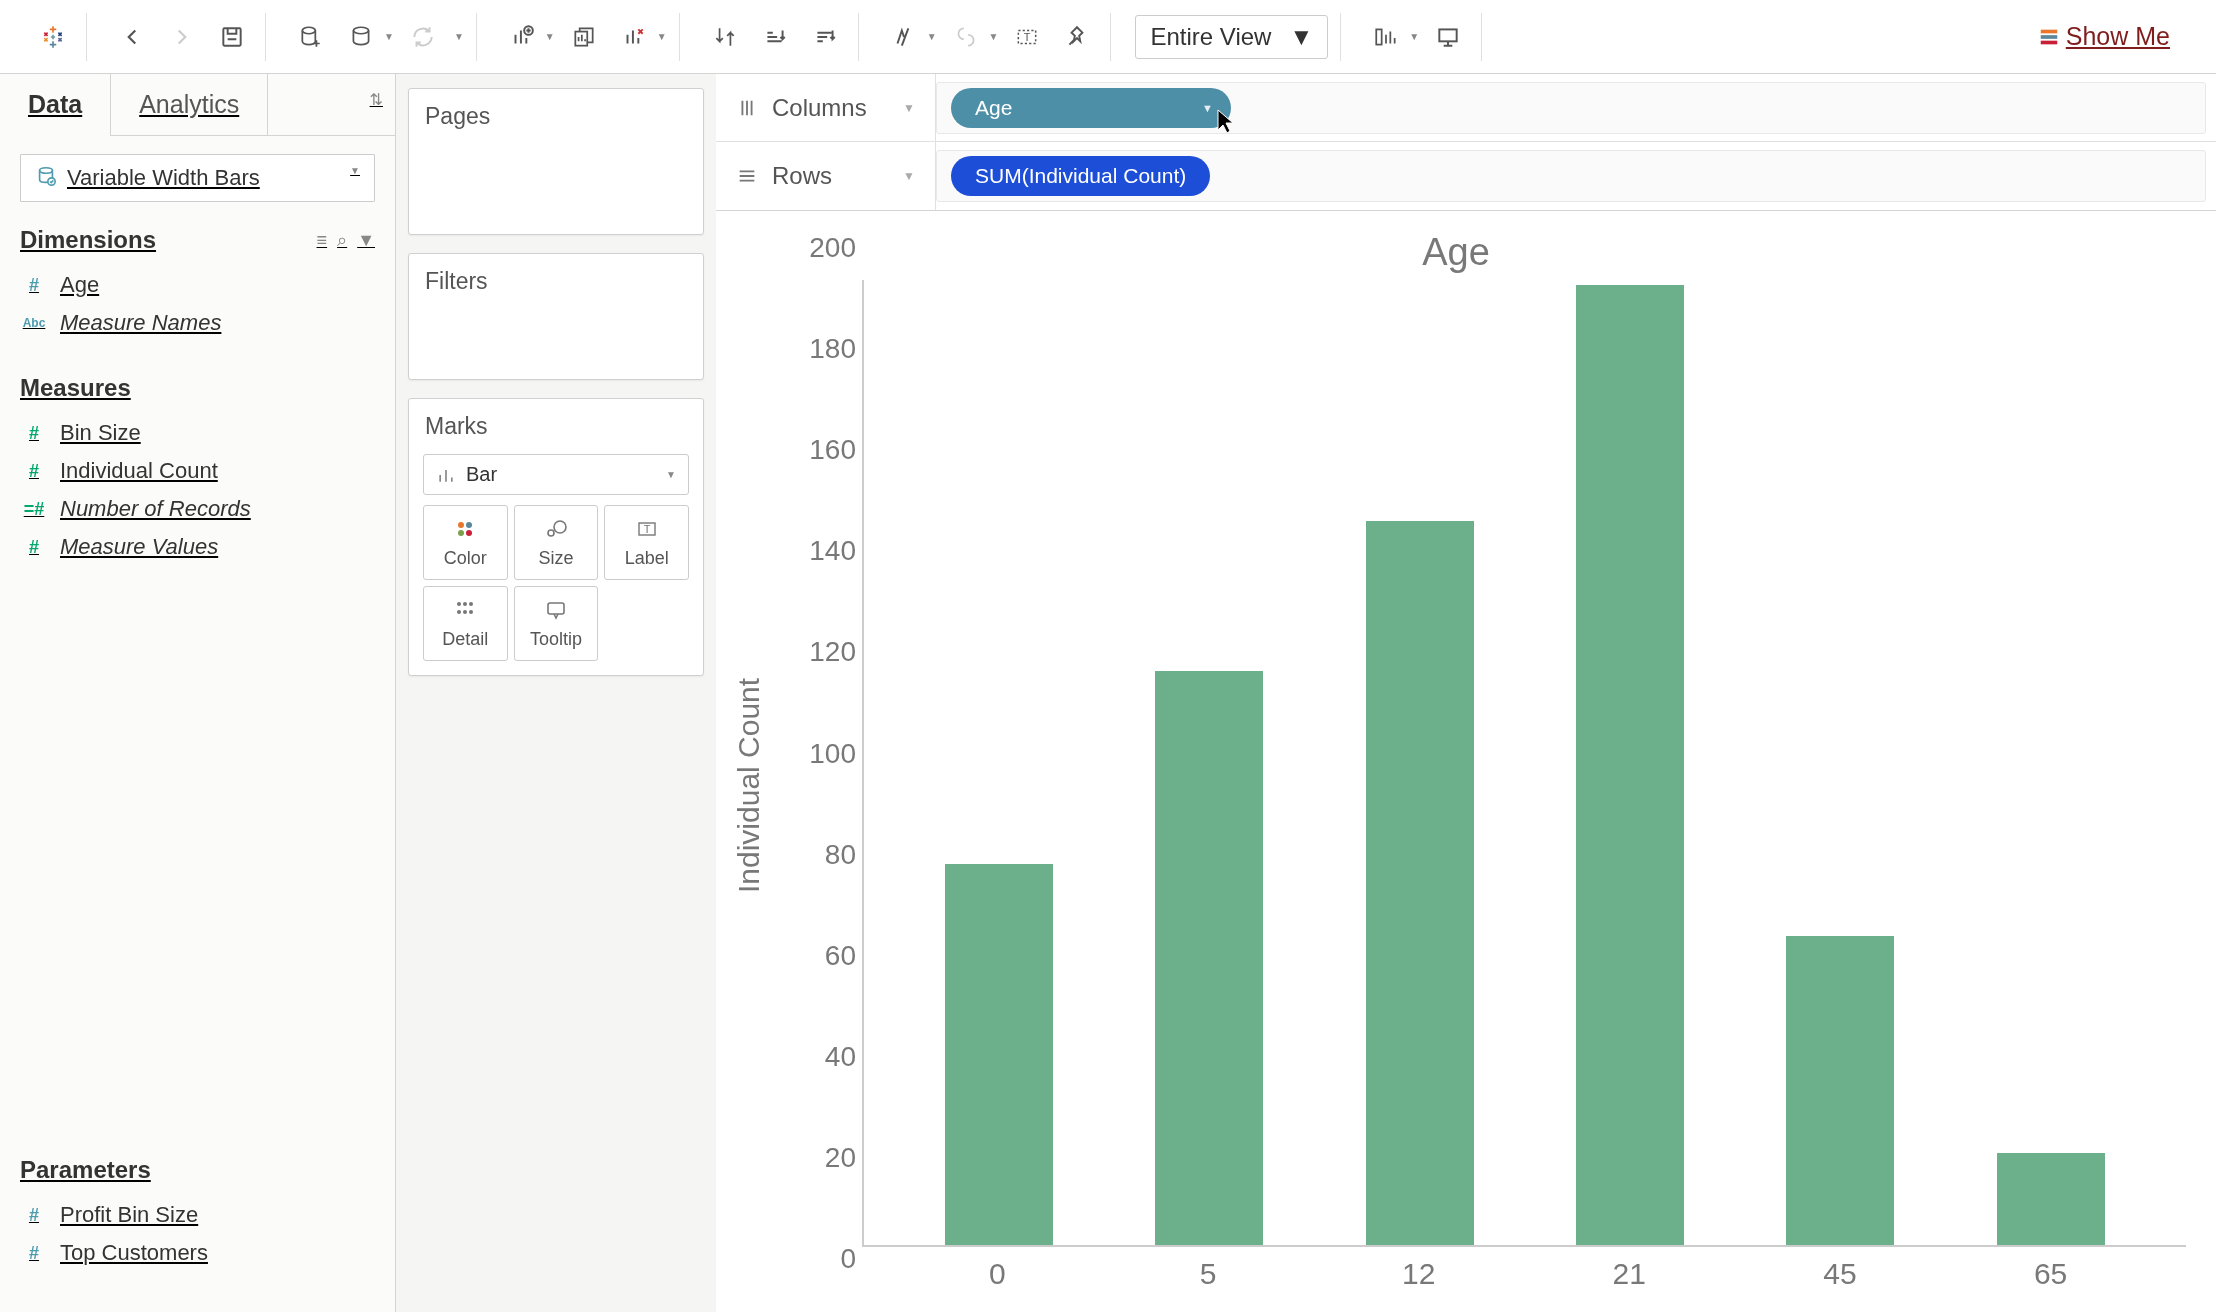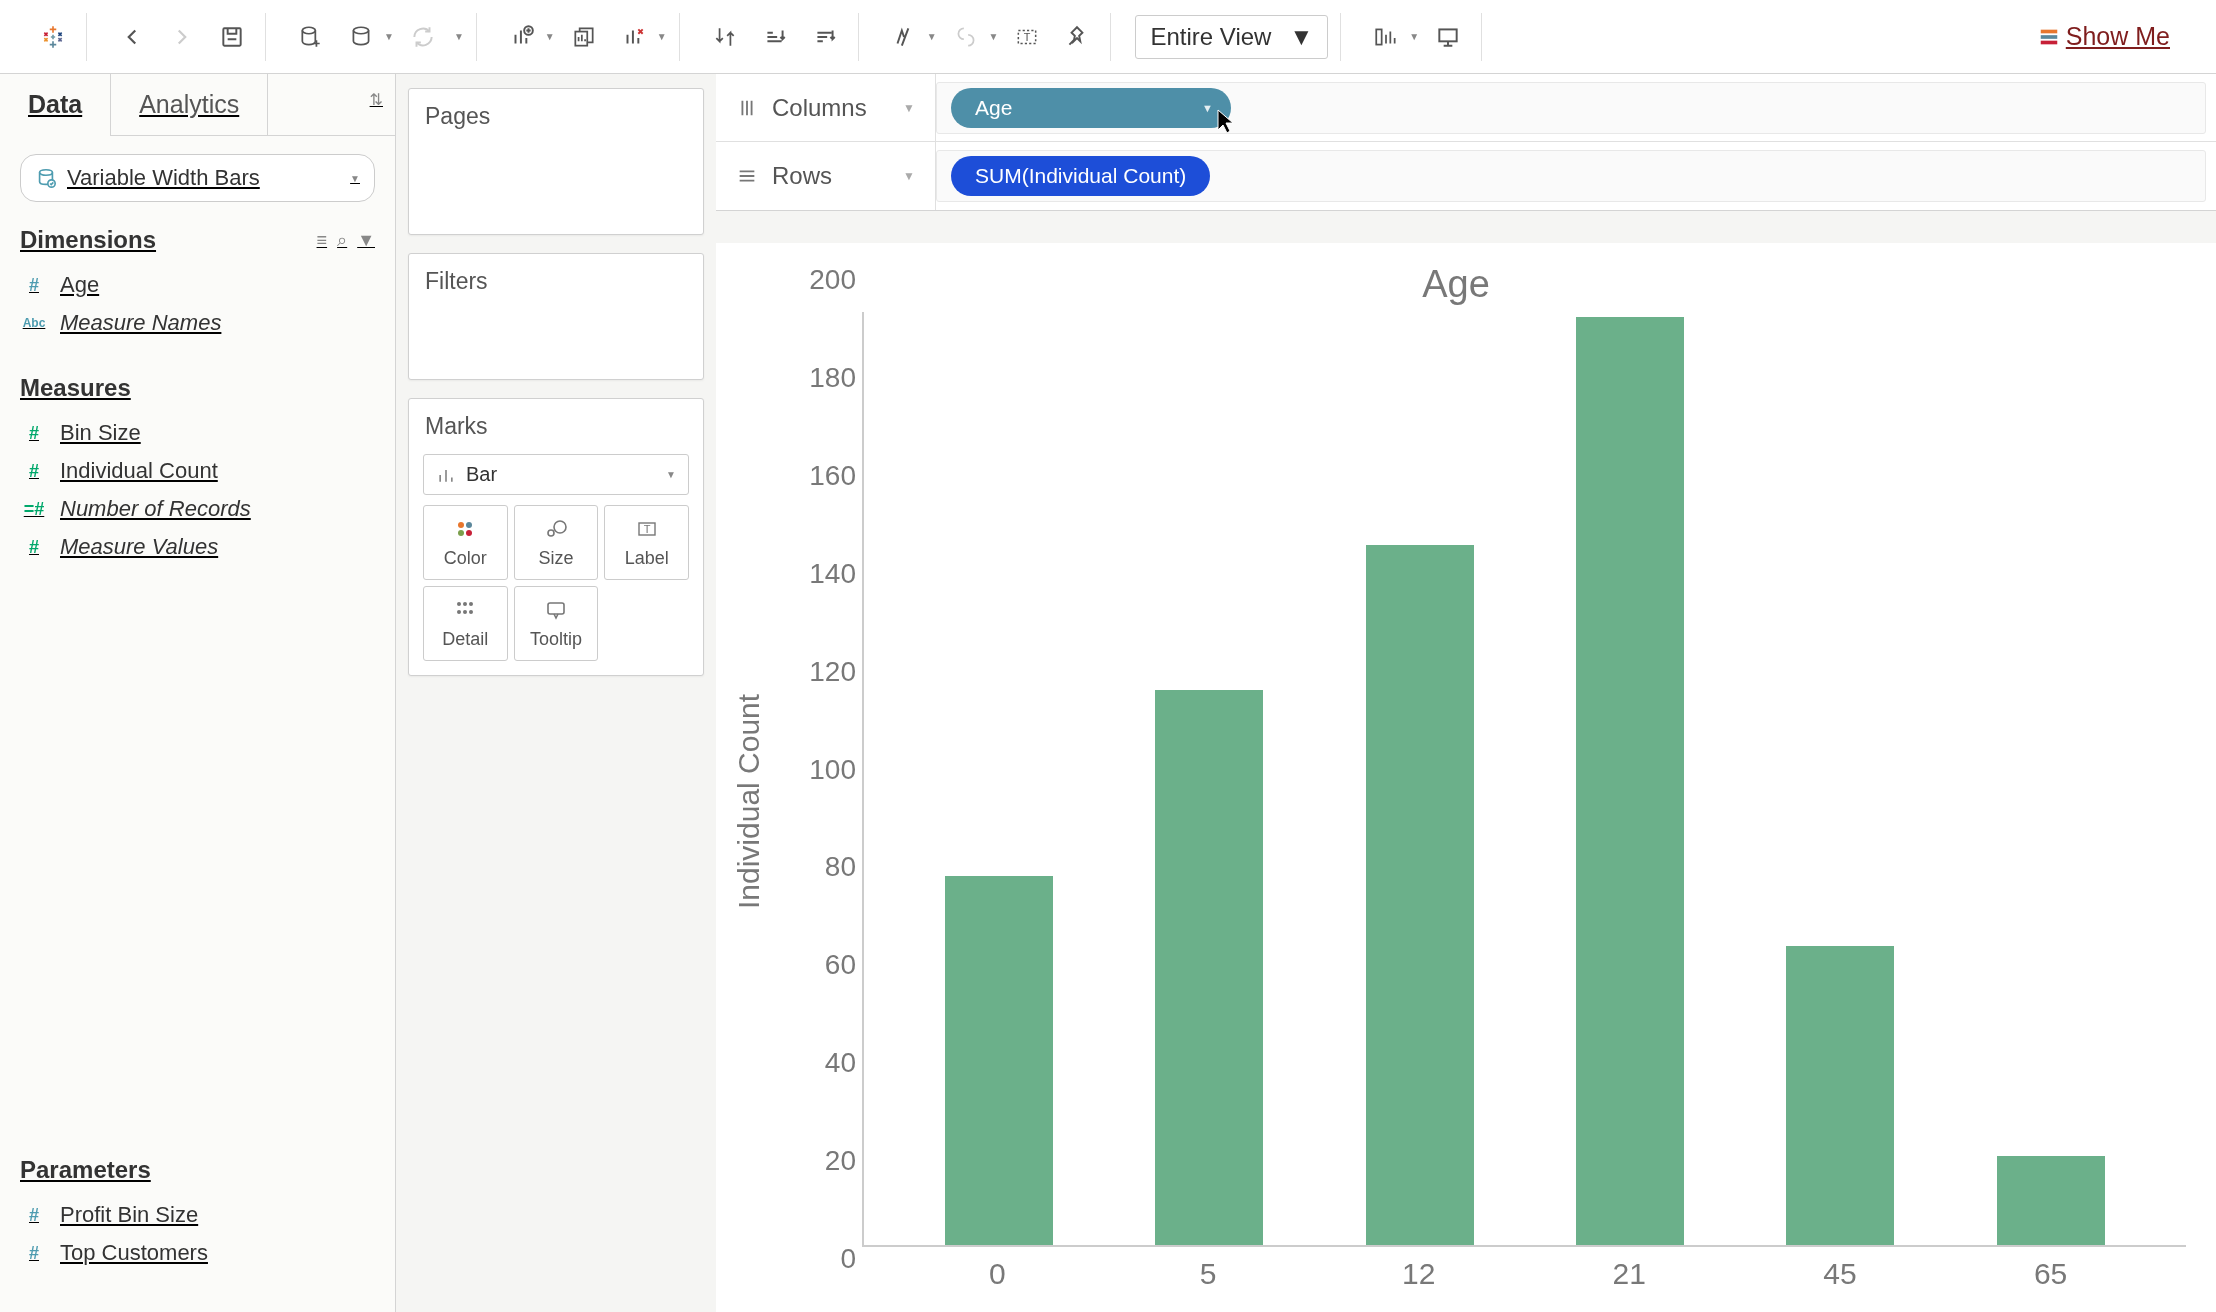--- a/index.html
+++ b/index.html
@@ -21,21 +21,21 @@
 .main { display: flex; height: calc(100% - 74px); }
 
 .sidebar { width: 396px; background: #fbfbf9; border-right: 1px solid #d4d4d4; display: flex; flex-direction: column; text-decoration: underline; }
 .tabs { display: flex; border-bottom: 1px solid #d4d4d4; }
 .tab { padding: 16px 28px; font-size: 25px; color: #555; cursor: pointer; border-right: 1px solid #d4d4d4; position: relative; }
 .tab.active { background: #fbfbf9; font-weight: bold; color: #333; }
 .tab.active::after { content: ''; position: absolute; bottom: -1px; left: 0; right: 0; height: 2px; background: #fbfbf9; }
 .tab-sort { margin-left: auto; padding: 16px 12px; color: #888; }
 
 .data-source { padding: 18px 20px 12px; }
-.ds-selector { display: flex; align-items: center; border: 1px solid #ccc; border-radius: 16px; padding: 10px 14px; background: #fff; cursor: pointer; gap: 10px; }
+.ds-selector { display: flex; align-items: flex-start; border: 1px solid #ccc; border-radius: 1px; padding: 10px 14px; background: #fff; cursor: pointer; gap: 10px; }
 .ds-selector .ds-label { font-size: 22px; color: #333; flex: 1; }
 .ds-icon { width: 22px; height: 22px; color: #5a9bd5; }
 
 .section-header { display: flex; align-items: center; padding: 12px 20px 8px; }
 .section-header .title { font-size: 24px; font-weight: bold; color: #333; flex: 1; }
 .section-header .icons { display: flex; gap: 10px; color: #888; }
 .section-header .icons span { cursor: pointer; font-size: 18px; }
 
 .field-list { padding: 4px 0 20px; }
 .field { display: flex; align-items: center; padding: 6px 20px; gap: 12px; cursor: pointer; }
@@ -49,21 +49,21 @@
 .card { background: #fff; border: 1px solid #d0d0d0; border-radius: 3px; box-shadow: 0 1px 2px rgba(0,0,0,0.05); }
 .card-header { padding: 14px 16px; font-size: 23px; color: #555; }
 .card-body { padding: 0 14px 14px; }
 .marks-select { display: flex; align-items: center; border: 1px solid #ccc; border-radius: 3px; padding: 8px 12px; background: #fff; gap: 10px; cursor: pointer; }
 .marks-select .mk-label { font-size: 20px; color: #333; flex: 1; }
 .marks-grid { display: grid; grid-template-columns: repeat(3, 1fr); gap: 6px; margin-top: 10px; }
 .mark-cell { border: 1px solid #ccc; border-radius: 3px; padding: 10px 4px; display: flex; flex-direction: column; align-items: center; gap: 6px; cursor: pointer; background: #fff; }
 .mark-cell .mc-icon { height: 26px; display: flex; align-items: center; justify-content: center; }
 .mark-cell .mc-label { font-size: 18px; color: #555; }
 
-.viz-area { flex: 1; display: flex; flex-direction: column; gap: 32px; }
+.viz-area { flex: 1; display: flex; flex-direction: column; }
 .shelves { border-bottom: 1px solid #d4d4d4; }
 .shelf { display: flex; align-items: center; border-bottom: 1px solid #e0e0e0; background: #fff; height: 68px; }
 .shelf:last-child { border-bottom: none; }
 .shelf-label { width: 220px; display: flex; align-items: center; gap: 14px; padding: 0 20px; font-size: 24px; color: #555; border-right: 1px solid #e0e0e0; height: 100%; }
 .shelf-caret { color: #aaa; font-size: 12px; margin-left: auto; }
 .shelf-pills { flex: 1; display: flex; align-items: center; padding: 0 14px; gap: 10px; border: 1px solid #e8e8e8; margin: 6px 10px 6px 0; height: 52px; border-radius: 3px; background: #fafafa; }
 .pill { padding: 8px 24px; border-radius: 22px; font-size: 21px; color: #fff; display: flex; align-items: center; gap: 12px; cursor: pointer; position: relative; }
 .pill.blue { background: #4e8fa8; min-width: 280px; }
 .pill.green { background: #1d4ed8; }
 .pill-caret { position: absolute; right: 18px; font-size: 11px; color: rgba(255,255,255,0.85); }

